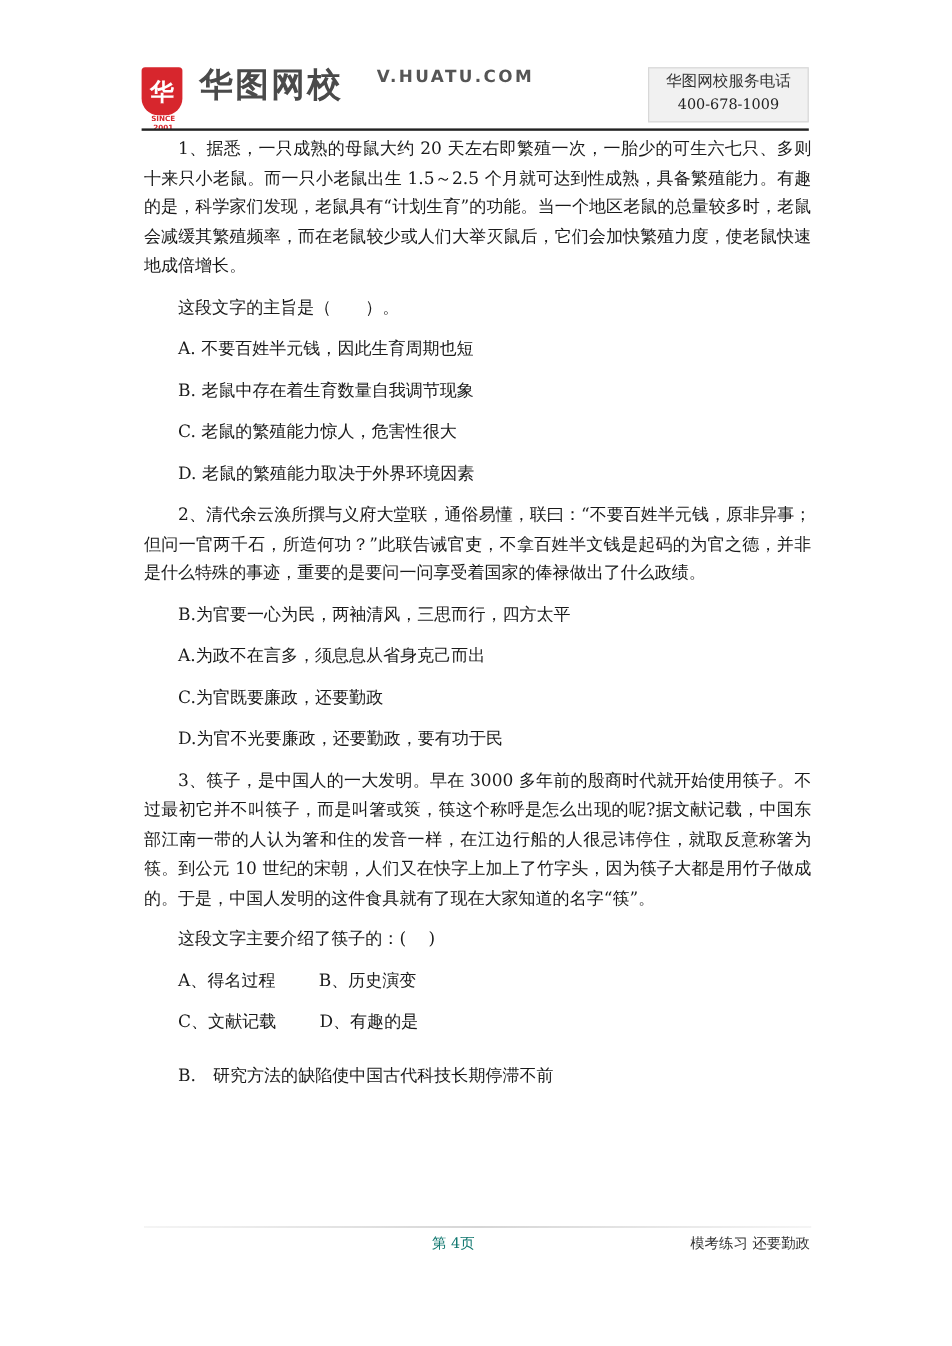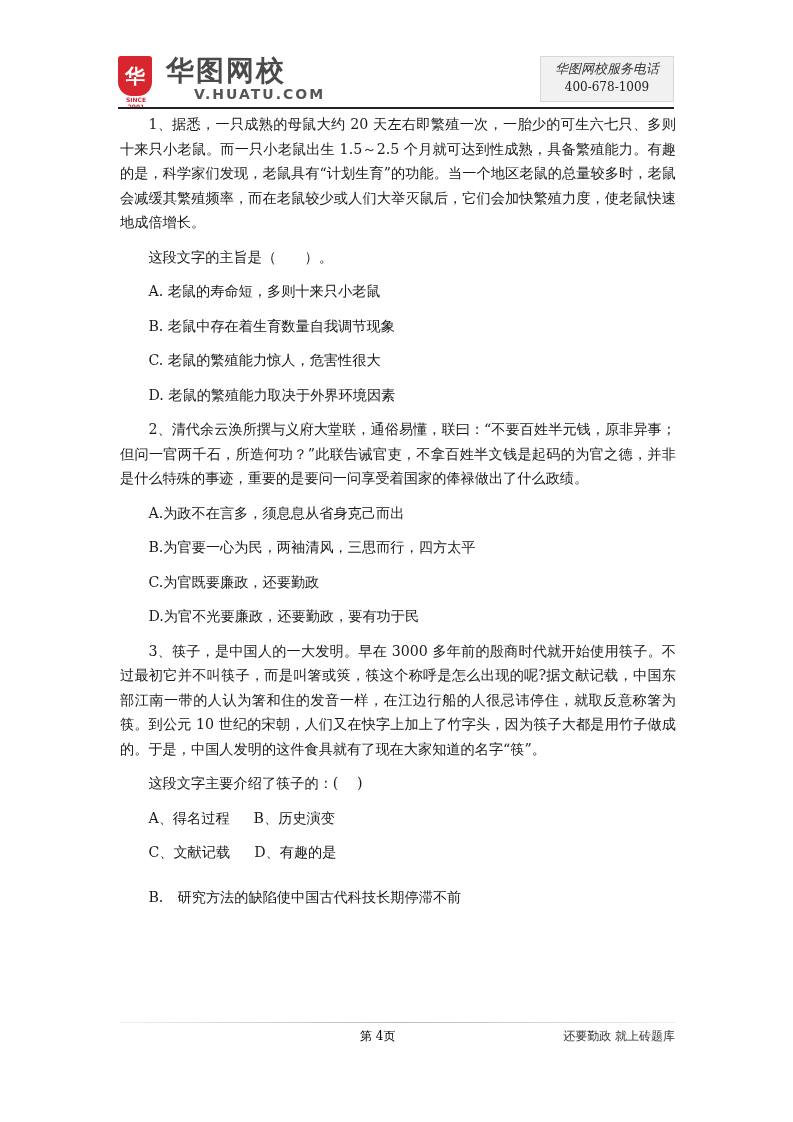--- a/index.html
+++ b/index.html
@@ -5,39 +5,39 @@
   html, body { margin: 0; padding: 0; background: #ffffff; }
   body { width: 793px; height: 1122px; position: relative; overflow: hidden;
          font-family: "DejaVu Serif", "Liberation Serif", serif; color: #1a1a1a; }
   .header { position: absolute; left: 118px; top: 56px; width: 556px; height: 50px; }
   .logo { position: absolute; left: 0; top: 0; display: flex; align-items: flex-start; }
   .shield { width: 34px; height: 40px; background: #d7262d; border-radius: 3px 3px 14px 14px;
             position: relative; display: flex; align-items: center; justify-content: center;
             color: #fff; font-family: "DejaVu Sans", sans-serif; font-weight: bold; font-size: 20px; }
   .since { position: absolute; left: 0; top: 40px; width: 36px; font-size: 6px; color: #d7262d;
            font-family: "DejaVu Sans", sans-serif; font-weight: bold; text-align: center; }
-  .brand { margin-left: 14px; display: flex; flex-direction: column; }
+  .brand { margin-left: 14px; display: flex; flex-direction: row; }
   .brand-cn { font-family: "DejaVu Sans", sans-serif; font-weight: bold; font-size: 28px;
               color: #4a4a4a; letter-spacing: 2px; line-height: 30px; }
   .brand-url { font-family: "DejaVu Sans", sans-serif; font-weight: bold; font-size: 14px;
                color: #555; letter-spacing: 2px; margin-left: 28px; }
   .phone-box { position: absolute; right: 0; top: 0; width: 132px; height: 44px;
                background: #f1f1f1; border: 1px solid #d8d8d8; text-align: center; }
-  .phone-label { font-size: 13px; color: #333; margin-top: 4px; line-height: 16px; font-style: italic; }
+  .phone-label { font-size: 13px; color: #333; margin-top: 4px; line-height: 16px; }
   .phone-num { font-size: 12px; color: #222; line-height: 20px; }
   .header-rule { position: absolute; left: 118px; top: 107px; width: 556px; height: 2px; background: #222; }
   .content { position: absolute; left: 120px; top: 112px; width: 556px;
              font-size: 14.2px; line-height: 24.5px; }
   .para { text-indent: 2em; margin: 0; text-align: justify; }
   .gap-s { height: 10px; }
   .opt { margin: 0 0 10px 0; padding-left: 2em; }
-  .opt-row { display: flex; gap: 24px; }
+  .opt-row { display: flex; gap: 36px; }
   .footer-rule { position: absolute; left: 120px; top: 1022px; width: 556px; height: 1px;
                  background: linear-gradient(to right, #eee, #bbb 50%, #eee); }
-  .footer-page { position: absolute; left: 360px; top: 1028px; font-size: 12px; color: #000000; }
+  .footer-page { position: absolute; left: 360px; top: 1028px; font-size: 12px; color: #0f766e; }
   .footer-slogan { position: absolute; right: 118px; top: 1028px; font-size: 12px; color: #333; }
 </style>
 </head>
 <body>
 
 <div class="header">
   <div class="logo">
     <div class="shield">
       <span>华</span>
     </div>
@@ -53,31 +53,31 @@
   </div>
 </div>
 <div class="header-rule"></div>
 
 <div class="content">
 
   <div>
     <p class="para">1、据悉，一只成熟的母鼠大约 20 天左右即繁殖一次，一胎少的可生六七只、多则十来只小老鼠。而一只小老鼠出生 1.5～2.5 个月就可达到性成熟，具备繁殖能力。有趣的是，科学家们发现，老鼠具有“计划生育”的功能。当一个地区老鼠的总量较多时，老鼠会减缓其繁殖频率，而在老鼠较少或人们大举灭鼠后，它们会加快繁殖力度，使老鼠快速地成倍增长。</p>
     <div class="gap-s"></div>
     <p class="opt">这段文字的主旨是（　　）。</p>
-    <p class="opt">A. 老鼠的寿命短，多则十来只小老鼠</p>
+    <p class="opt">A. 不要百姓半元钱，因此生育周期也短</p>
     <p class="opt">B. 老鼠中存在着生育数量自我调节现象</p>
     <p class="opt">C. 老鼠的繁殖能力惊人，危害性很大</p>
     <p class="opt">D. 老鼠的繁殖能力取决于外界环境因素</p>
   </div>
 
   <div>
     <p class="para">2、清代余云涣所撰与义府大堂联，通俗易懂，联曰：“不要百姓半元钱，原非异事；但问一官两千石，所造何功？”此联告诫官吏，不拿百姓半文钱是起码的为官之德，并非是什么特殊的事迹，重要的是要问一问享受着国家的俸禄做出了什么政绩。</p>
     <div class="gap-s"></div>
+    <p class="opt">B.为官要一心为民，两袖清风，三思而行，四方太平</p>
     <p class="opt">A.为政不在言多，须息息从省身克己而出</p>
-    <p class="opt">B.为官要一心为民，两袖清风，三思而行，四方太平</p>
     <p class="opt">C.为官既要廉政，还要勤政</p>
     <p class="opt">D.为官不光要廉政，还要勤政，要有功于民</p>
   </div>
 
   <div>
     <p class="para">3、筷子，是中国人的一大发明。早在 3000 多年前的殷商时代就开始使用筷子。不过最初它并不叫筷子，而是叫箸或筴，筷这个称呼是怎么出现的呢?据文献记载，中国东部江南一带的人认为箸和住的发音一样，在江边行船的人很忌讳停住，就取反意称箸为筷。到公元 10 世纪的宋朝，人们又在快字上加上了竹字头，因为筷子大都是用竹子做成的。于是，中国人发明的这件食具就有了现在大家知道的名字“筷”。</p>
     <div class="gap-s"></div>
     <p class="opt">这段文字主要介绍了筷子的：(　 )</p>
     <div class="opt opt-row">
       <span>A、得名过程</span>
@@ -90,13 +90,13 @@
   </div>
 
   <div>
     <div class="gap-s"></div>
     <p class="opt">B.　研究方法的缺陷使中国古代科技长期停滞不前</p>
   </div>
 </div>
 
 <div class="footer-rule"></div>
 <div class="footer-page">第 4页</div>
-<div class="footer-slogan">还要勤政 就上砖题库</div>
+<div class="footer-slogan">模考练习 还要勤政</div>
 
 </body></html>

